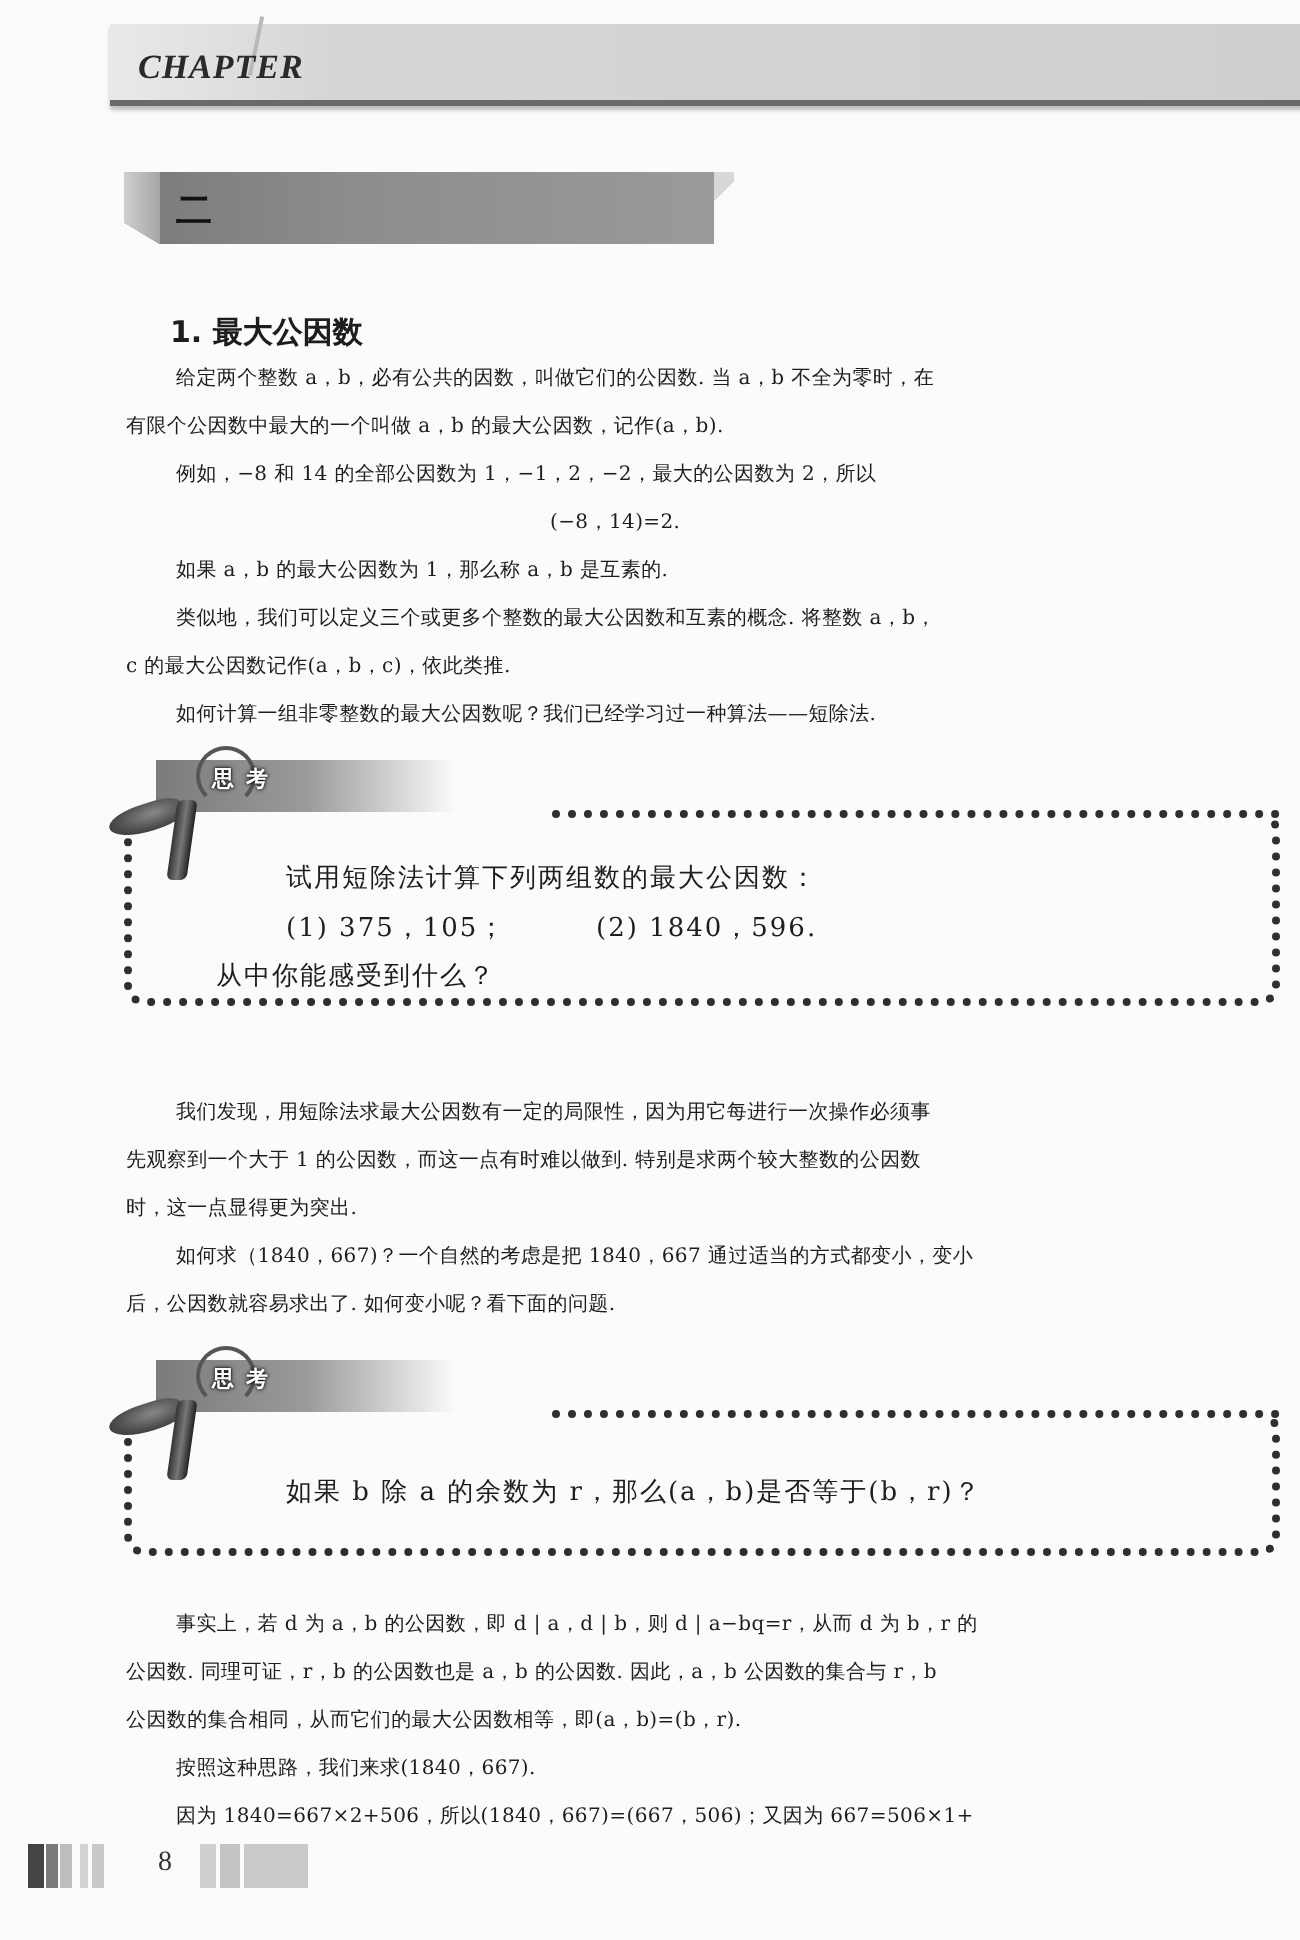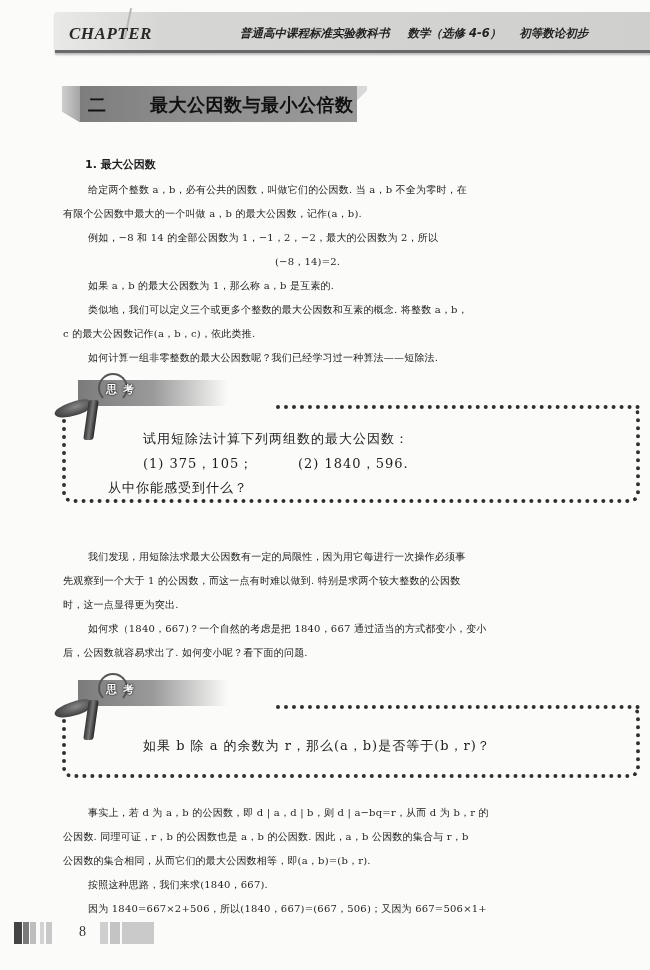--- a/index.html
+++ b/index.html
@@ -44,21 +44,21 @@
   .banner .title {
     position:absolute; left:88px; top:7px; font-family:"DejaVu Sans",sans-serif; font-weight:bold;
     font-size:18px; color:#111; letter-spacing:0.5px;
   }
   .banner-tail {
     position:absolute; left:357px; top:86px; width:10px; height:20px;
     background:linear-gradient(135deg,#d8d8d8 50%,transparent 50%);
   }
   
   .h2 {
-    position:absolute; left:85px; top:157px; font-family:"DejaVu Sans",sans-serif; font-size:11px; font-weight:bold;
+    position:absolute; left:85px; top:157px; font-family:"DejaVu Sans",sans-serif; font-size:15px; font-weight:bold;
   }
   .line {
     position:absolute; font-size:10px; white-space:nowrap; line-height:18px; letter-spacing:0.2px;
   }
   .ind { left:88px; }
   .full { left:63px; }
   .center { left:275px; }
   
   .think {
     position:absolute; left:62px;
@@ -94,31 +94,25 @@
   .footer { position:absolute; left:14px; top:922px; height:22px; }
   .fb { position:absolute; top:0; height:22px; }
   .pagenum { position:absolute; left:65px; top:2px; font-family:"Liberation Serif",serif; font-size:14px; color:#333; }
 </style>
 </head>
 <body>
 
 <div class="header">
   <div class="stroke"></div>
   <div class="chapter">CHAPTER</div>
-  <div class="booktitle">
-    <span>普通高中课程标准实验教科书</span>
-    <span>数学（选修 4-6）</span>
-    <span>初等数论初步</span>
-  </div>
 </div>
 
 <div class="banner">
   <div class="fold"></div>
   <div class="num">二</div>
-  <div class="title">最大公因数与最小公倍数</div>
 </div>
 <div class="banner-tail"></div>
 
 <div class="h2">1. 最大公因数</div>
 
 <div class="line ind" style="top:181px">给定两个整数 a，b，必有公共的因数，叫做它们的公因数. 当 a，b 不全为零时，在</div>
 <div class="line full" style="top:205px">有限个公因数中最大的一个叫做 a，b 的最大公因数，记作(a，b).</div>
 <div class="line ind" style="top:229px">例如，−8 和 14 的全部公因数为 1，−1，2，−2，最大的公因数为 2，所以</div>
 <div class="line center" style="top:253px">(−8，14)=2.</div>
 <div class="line ind" style="top:277px">如果 a，b 的最大公因数为 1，那么称 a，b 是互素的.</div>

